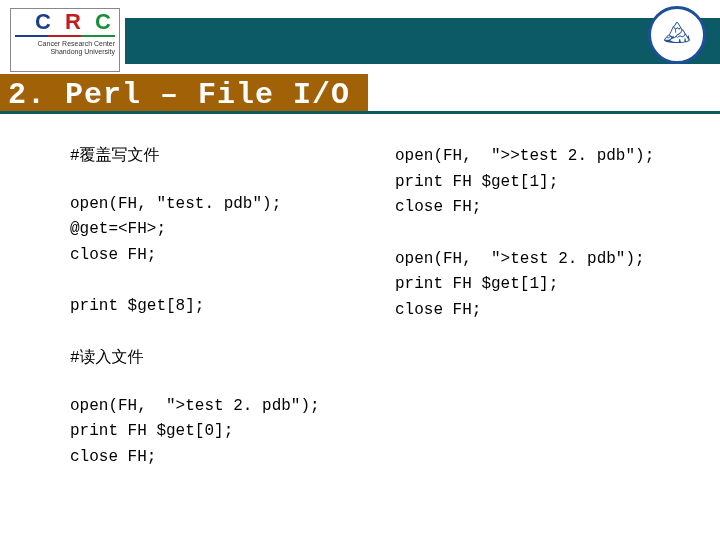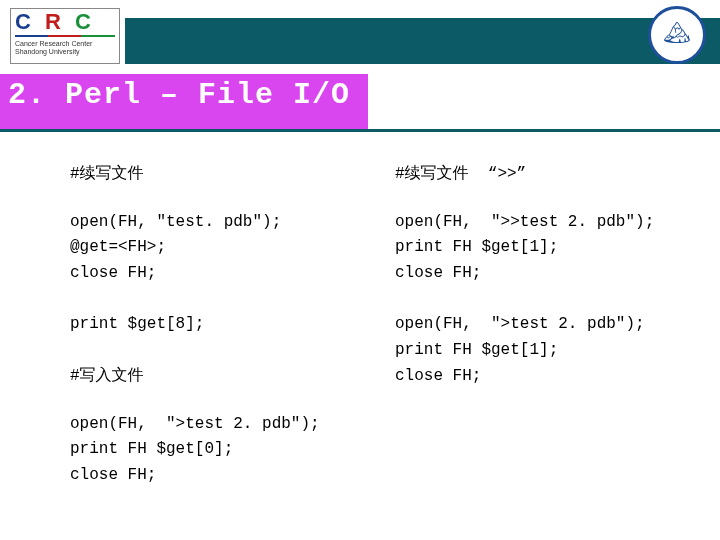--- a/index.html
+++ b/index.html
@@ -14,25 +14,26 @@
   .header {
     position: relative;
     width: 100%;
     height: 70px;
   }
   .logo-box {
     position: absolute;
     left: 10px;
     top: 8px;
     width: 110px;
-    height: 56px;
+    height: 64px;
     background: #fff;
     border: 1px solid #888;
     padding: 2px 4px;
     line-height: 1;
+    text-align: right;
   }
   .logo-crc {
     font-family: "Arial Black", sans-serif;
     font-weight: 900;
     font-size: 22px;
     letter-spacing: 4px;
   }
   .logo-crc .c1 { color: #1a3f8f; }
   .logo-crc .r  { color: #c21d1d; }
   .logo-crc .c2 { color: #1a8f3a; }
@@ -81,26 +82,26 @@
     align-items: stretch;
     margin-top: 4px;
   }
   .title-underline {
     position: absolute;
     left: 0; right: 0; bottom: 0;
     height: 3px;
     background: #0c5a66;
   }
   .title-text {
-    background: #d946ef;
+    background: #a16207;
     color: #ffffff;
     font-family: "SimHei", "Courier New", monospace;
     font-weight: bold;
     font-size: 30px;
-    padding: 4px 18px 20px 8px;
+    padding: 4px 18px 2px 8px;
     letter-spacing: 1px;
     white-space: pre;
   }
   .content {
     display: flex;
     padding: 30px 40px 0 70px;
     gap: 40px;
     font-family: "Courier New", "SimSun", monospace;
     font-size: 16px;
     color: #000;
@@ -132,32 +133,31 @@
   </div>
 </div>
 
 <div class="title-row">
   <div class="title-text">2. Perl – File I/O</div>
   <div class="title-underline"></div>
 </div>
 
 <div class="content">
   <div class="col">
-    <div class="block hdr">#续写文件</div>
+    <div class="block hdr">#覆盖写文件</div>
     <div class="block">open(FH, "test. pdb");
 @get=&lt;FH&gt;;
 close FH;</div>
     <div class="block">print $get[8];</div>
-    <div class="block hdr">#写入文件</div>
+    <div class="block hdr">#读入文件</div>
     <div class="block">open(FH,  "&gt;test 2. pdb");
 print FH $get[0];
 close FH;</div>
   </div>
   <div class="col">
-    <div class="block hdr">#续写文件  “&gt;&gt;”</div>
     <div class="block">open(FH,  "&gt;&gt;test 2. pdb");
 print FH $get[1];
 close FH;</div>
     <div class="block">open(FH,  "&gt;test 2. pdb");
 print FH $get[1];
 close FH;</div>
   </div>
 </div>
 
 </body></html>

